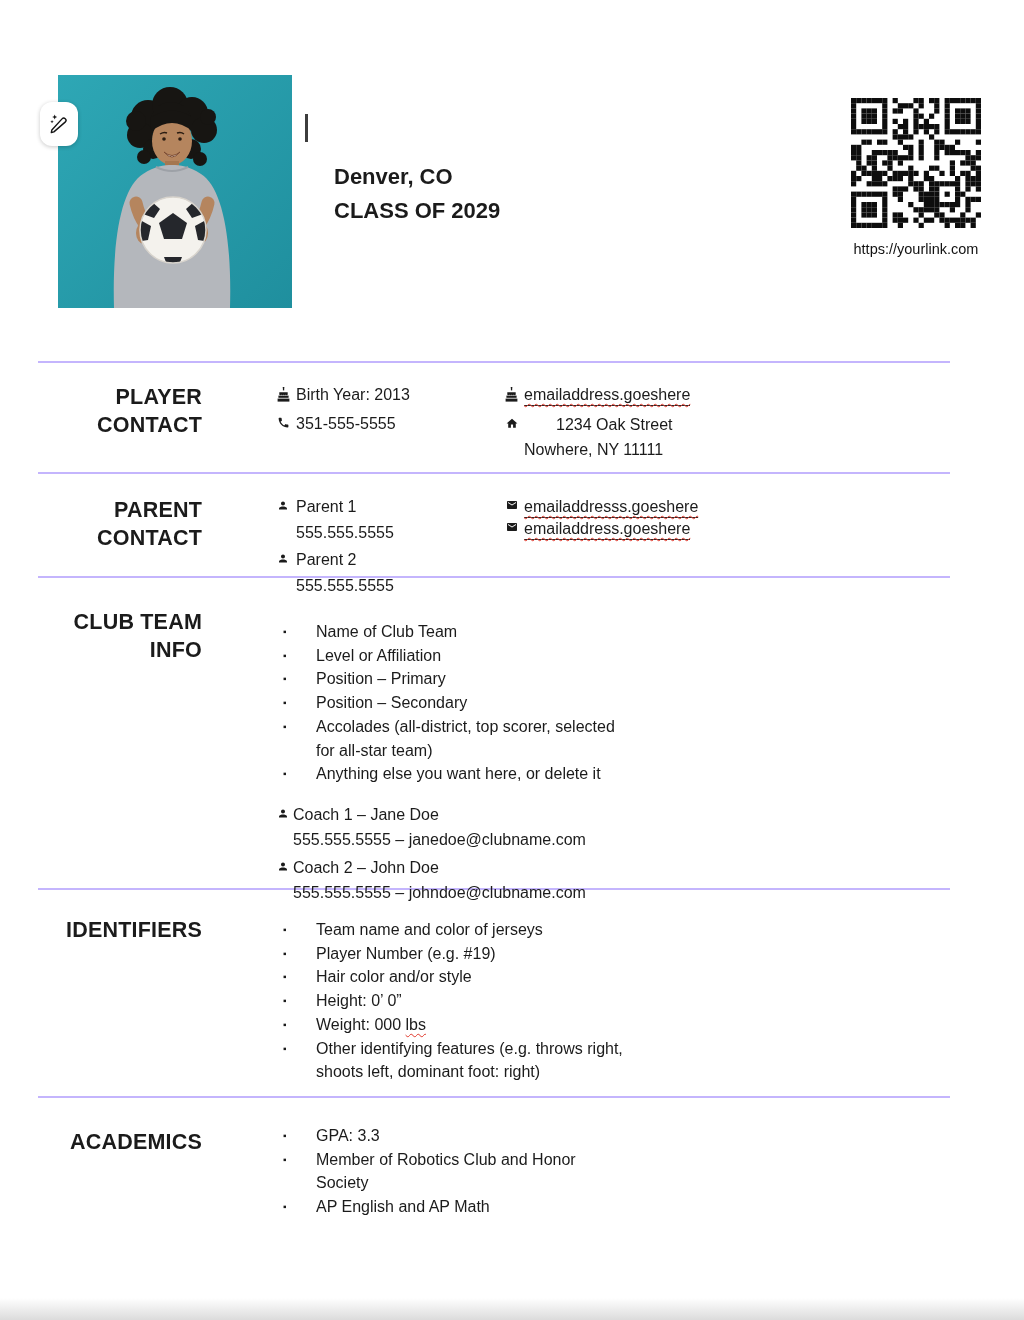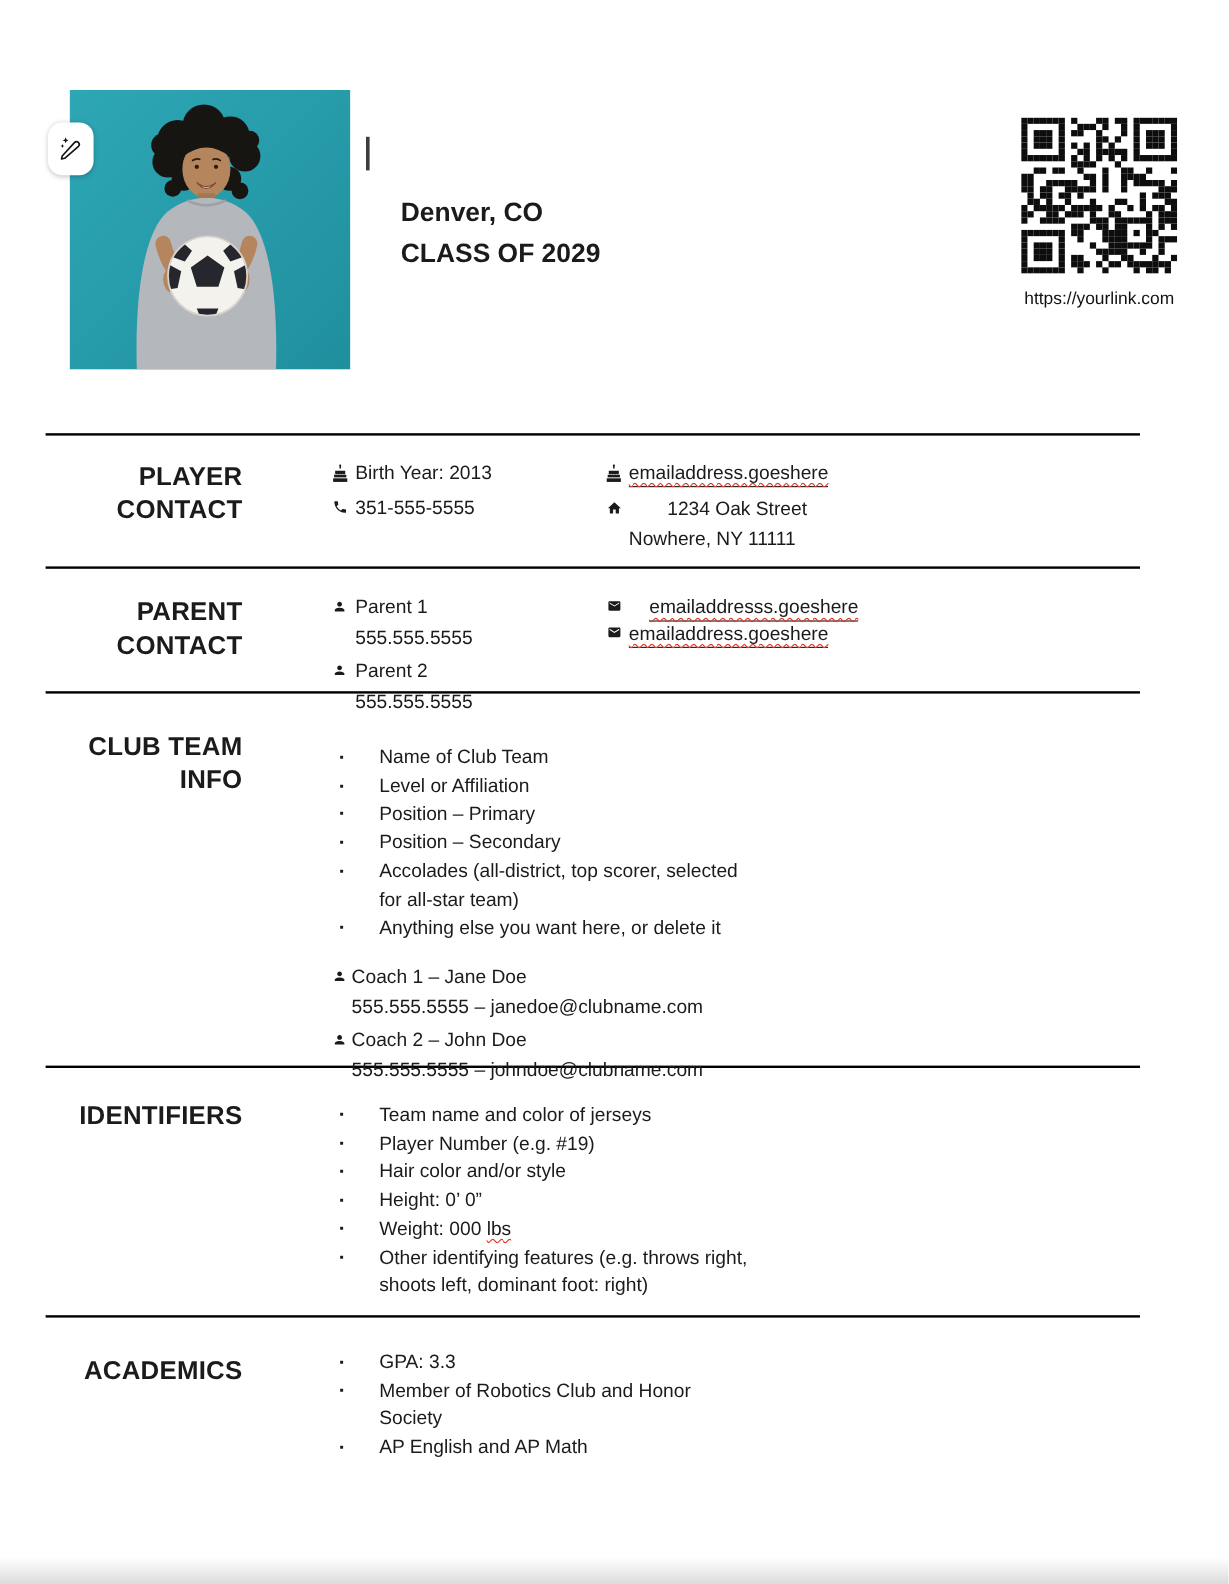--- a/index.html
+++ b/index.html
@@ -17,21 +17,21 @@
   }
   .cursor-bar{position:absolute;left:305px;top:114px;width:3px;height:28px;background:#3d3d3d;}
   .title-block{position:absolute;left:334px;top:86px;}
   .player-name{font-size:35px;font-weight:800;letter-spacing:.3px;line-height:40px;margin:0;}
   .title-sub{position:absolute;left:334px;top:160px;font-size:22px;font-weight:800;line-height:34px;}
   .qr-block{position:absolute;left:824px;top:98px;width:136px;text-align:center;margin-left:24px;}
   .qr-box{width:130px;height:130px;margin:0 auto;}
   .qr-link{margin-top:13px;font-size:14.5px;color:#111;white-space:nowrap;}
   
   .sections{position:absolute;left:38px;top:361px;width:912px;}
-  .section{display:flex;border-top:2px solid #000000;box-sizing:border-box;}
+  .section{display:flex;border-top:2px solid #c4b5fd;box-sizing:border-box;}
   .section-label{
     width:164px;flex:none;text-align:right;font-weight:800;font-size:21.5px;line-height:28px;letter-spacing:.2px;
   }
   .section-content{flex:1;padding-left:75px;font-size:16px;}
   .s-player{height:111px;}  .s-player .section-label{padding-top:20px;}  .s-player .section-content{padding-top:21px;}
   .s-parent{height:104px;}  .s-parent .section-label{padding-top:22px;}  .s-parent .section-content{padding-top:22px;}
   .s-club{height:312px;justify-content:flex-end;}    .s-club .section-label{padding-top:30px;}    .s-club .section-content{padding-top:42px;}
   .s-ident{height:208px;}   .s-ident .section-label{padding-top:26px;}   .s-ident .section-content{padding-top:28px;}
   .s-acad{height:94px;}    .s-acad .section-label{padding-top:30px;}    .s-acad .section-content{padding-top:26px;}
   .two-col{display:flex;}
@@ -40,21 +40,21 @@
   .icon-row{display:flex;align-items:flex-start;line-height:21px;margin-bottom:8px;}
   .icon-row .ic{width:14px;flex:none;margin-right:5px;padding-top:3px;}
   .icon-row .ic svg{display:block;}
   .ic-spacer{width:19px;flex:none;}
   .email-link{border-bottom:1.4px solid #2b2b2b;cursor:pointer;}
   .wavy{text-decoration-line:underline;text-decoration-style:wavy;text-decoration-color:#e0392c;text-decoration-thickness:1px;text-underline-offset:3px;}
   
   .pgroup{margin-bottom:6px;}
   .pgroup .phone-line{padding-left:19px;line-height:21px;margin-top:5px;}
   .pgroup .icon-row{margin-bottom:0;}
-  .email-row1{margin-bottom:32px;gap:17px;}
+  .email-row1{margin-bottom:32px;}
   .col2 .icon-row{margin-bottom:0;}
   
   .bullet-row{display:flex;}
   .bullet-marker{width:33px;flex:none;font-size:10px;line-height:23.7px;padding-left:6px;}
   .bullet-text{width:360px;line-height:23.7px;white-space:pre-line;}
   
   .coach-block{margin-top:16px;}
   .coach-group{margin-bottom:3px;}
   .coach-group .icon-row{line-height:25px;margin-bottom:0;}
   .coach-group .icon-row .ic{padding-top:5px;margin-right:3px;width:13px;}

